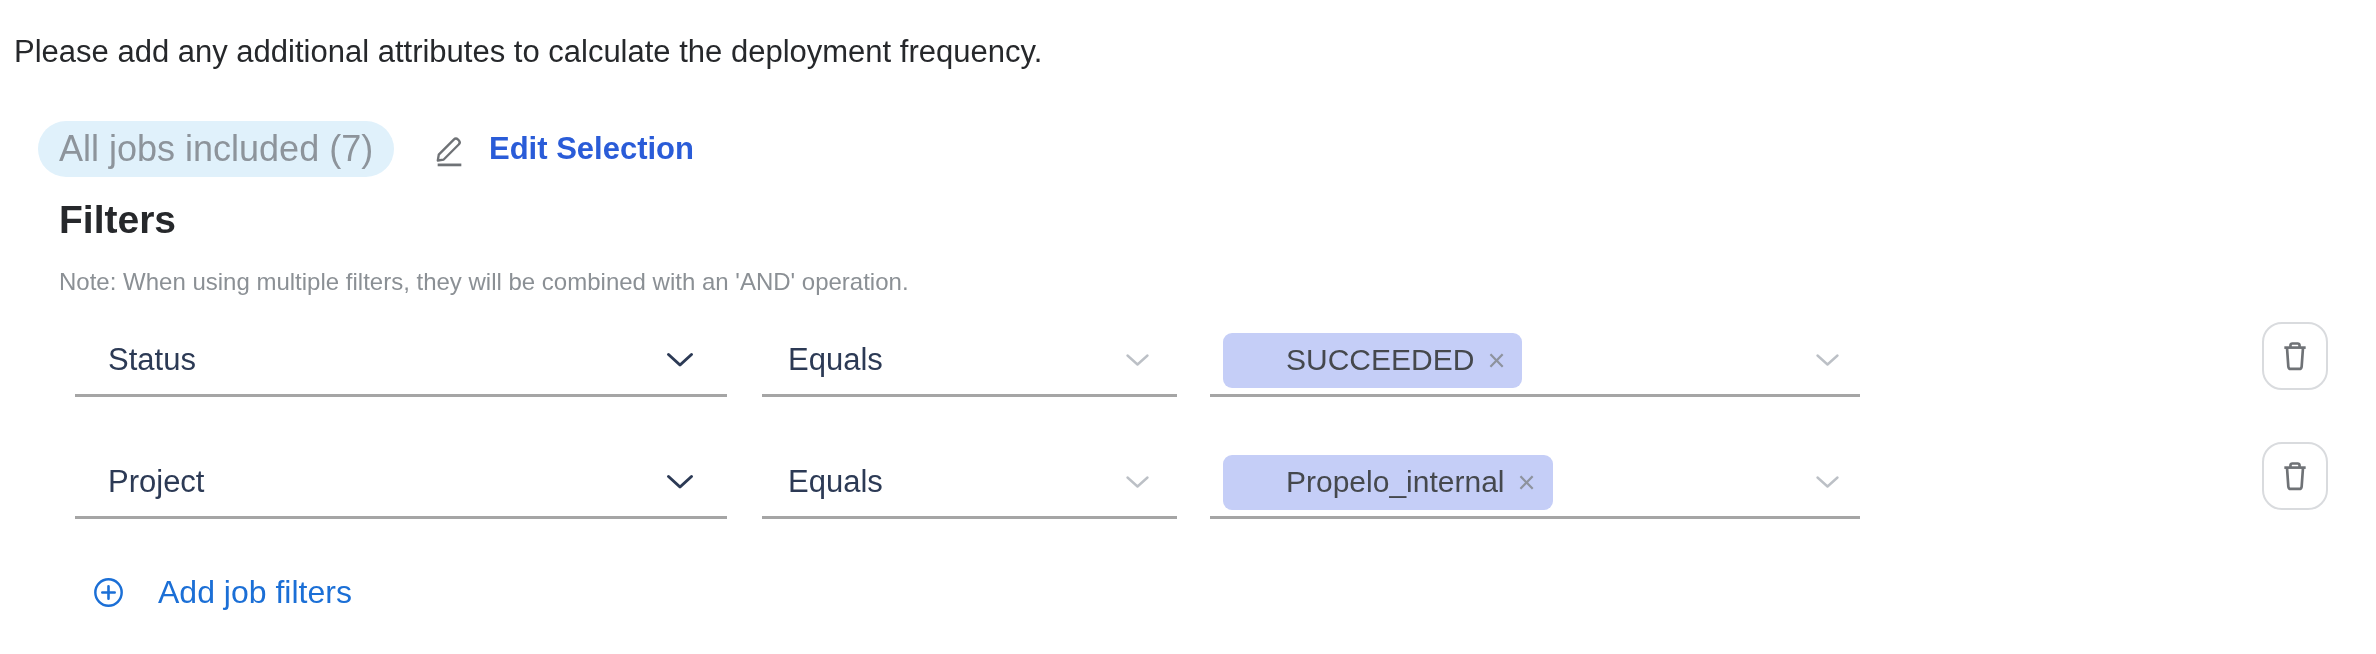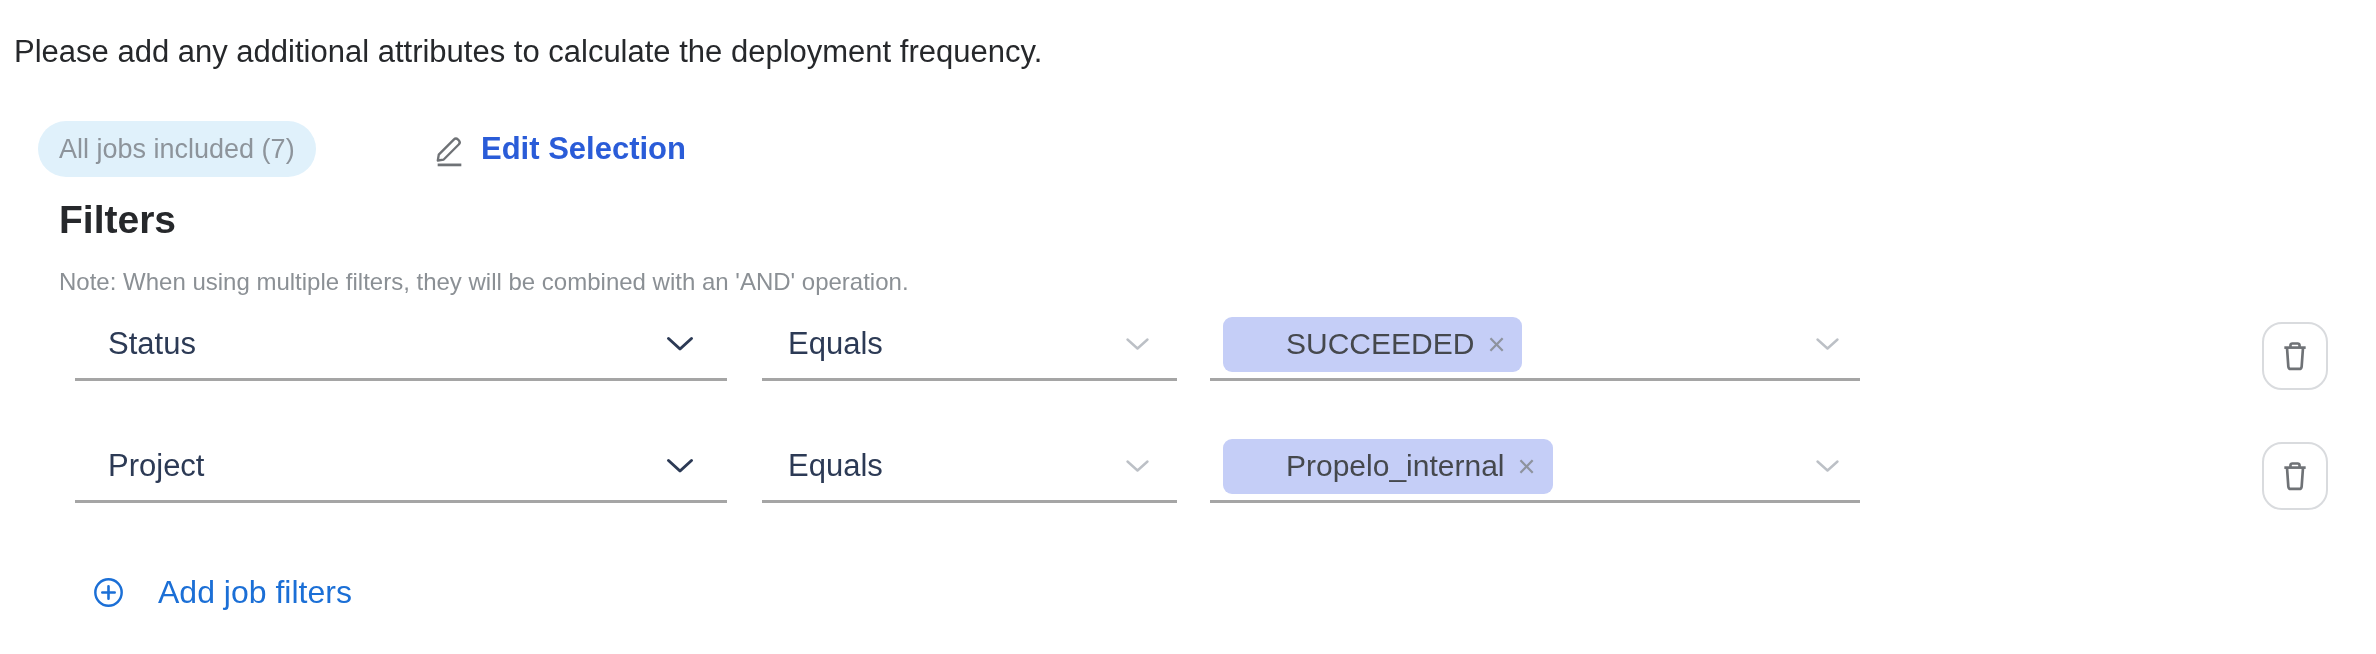--- a/index.html
+++ b/index.html
@@ -14,46 +14,46 @@
   .instruction{
     position:absolute;left:14px;top:33px;
     font-size:31px;line-height:38px;color:var(--text_dark);
   }
   
   .jobs-badge{
     position:absolute;left:38px;top:121px;height:56px;
     display:flex;align-items:center;
     padding:0 21px;border-radius:28px;
     background:var(--badge_bg);color:var(--badge_text);
-    font-size:27px;white-space:nowrap;
+    font-size:36px;white-space:nowrap;
   }
   .edit-link{
     position:absolute;left:433px;top:121px;height:56px;
     display:flex;align-items:center;gap:15px;
     cursor:pointer;text-decoration:none;
   }
   .edit-link .pencil{color:var(--icon_gray);display:flex;}
   .edit-link .edit-label{
-    color:var(--link_blue);font-size:31px;font-weight:700;white-space:nowrap;
+    color:var(--link_blue);font-size:31px;font-weight:700;white-space:nowrap;margin-left:8px;
   }
   
   .filters-heading{
     position:absolute;left:59px;top:198px;
     font-size:39px;font-weight:700;color:var(--text_dark);
   }
   .filters-note{
     position:absolute;left:59px;top:268px;
     font-size:24px;color:var(--note_gray);
   }
   
   .filter-row{position:absolute;left:0;width:2376px;height:71px;}
   .row-1{top:310px;}
   .row-2{top:432px;}
   .select{
-    position:absolute;top:0;height:71px;
+    position:absolute;top:16px;height:71px;
     border-bottom:3px solid var(--underline);
     display:flex;align-items:center;
     cursor:pointer;box-sizing:border-box;
   }
   .sel-attr{left:75px;width:652px;padding-left:33px;}
   .sel-op{left:762px;width:415px;padding-left:26px;}
   .sel-val{left:1210px;width:650px;padding-left:13px;}
   .select .sel-text{
     font-size:31px;color:var(--select_text);white-space:nowrap;
   }

